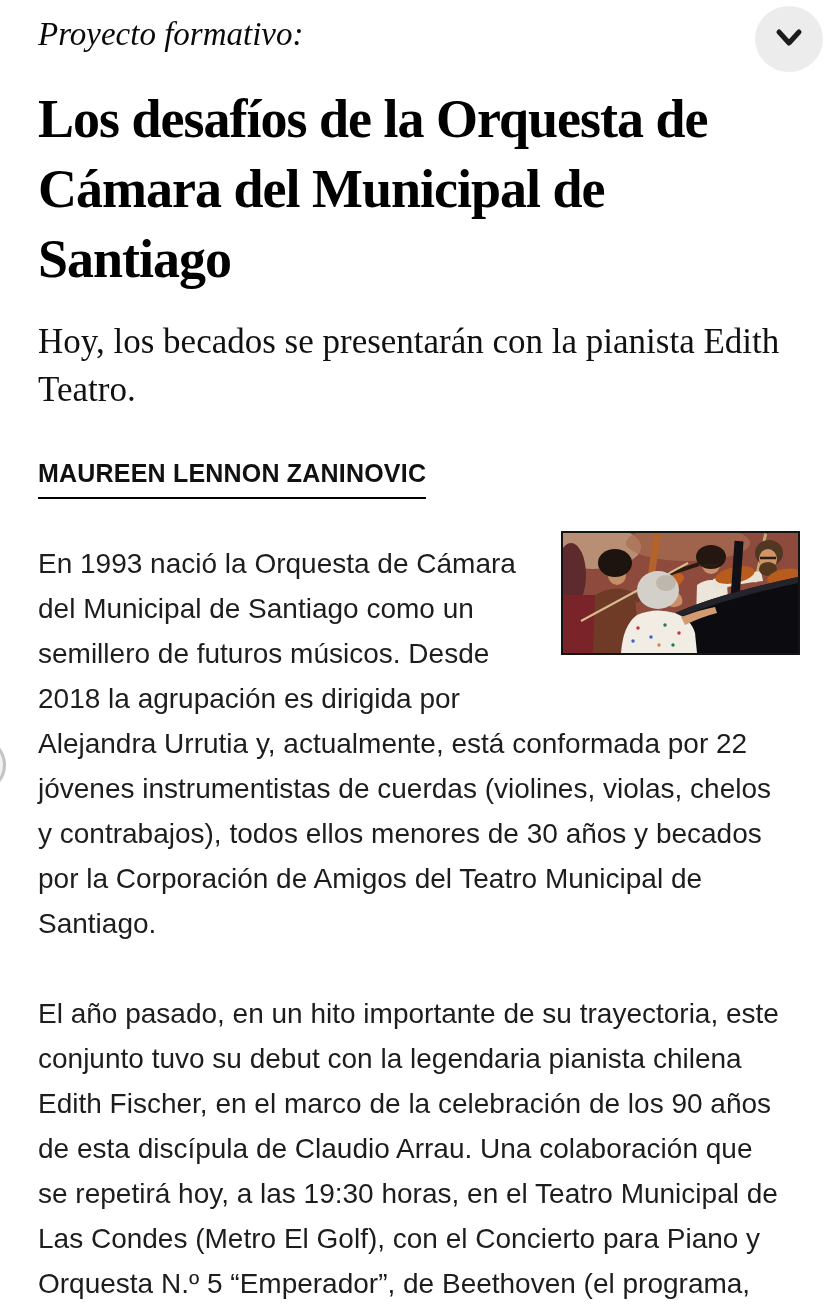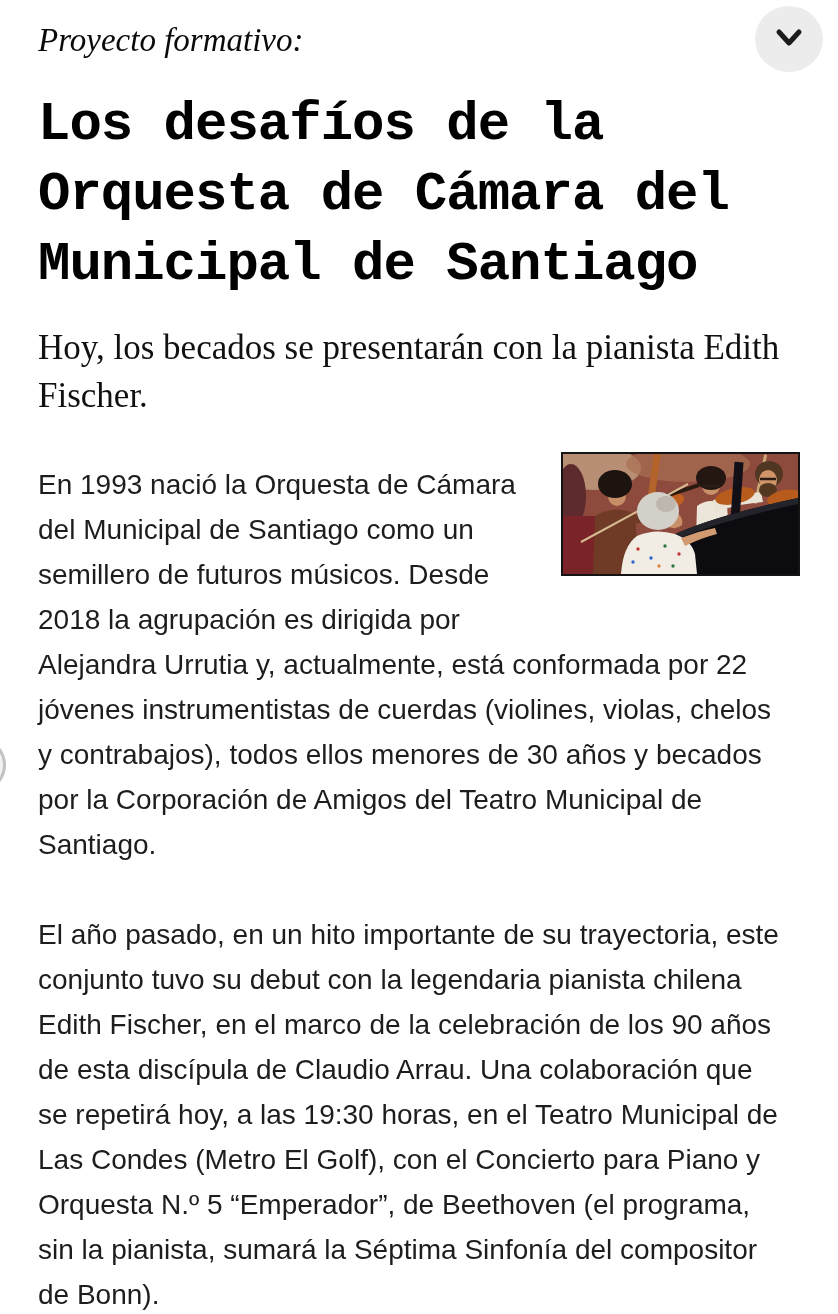--- a/index.html
+++ b/index.html
@@ -13,21 +13,21 @@
     position: relative;
     overflow: hidden;
     font-family: "Liberation Sans", sans-serif;
     color: #1d1d1f;
   }
   .page {
     position: relative;
     width: 100%;
     height: 100%;
     box-sizing: border-box;
-    padding: 20px 38px 0 38px;
+    padding: 14px 38px 0 38px;
   }
 
   
   .kicker {
     font-family: "Liberation Serif", serif;
     font-style: italic;
     font-size: 33px;
     line-height: 1.1;
     color: #0a0a0a;
     margin: 0;
@@ -46,21 +46,21 @@
     background: #ececec;
     display: flex;
     align-items: center;
     justify-content: center;
     cursor: pointer;
     padding: 0;
   }
 
   
   .headline {
-    font-family: Liberation Mono, monospace;
+    font-family: Liberation Serif, serif;
     font-weight: bold;
     font-size: 54px;
     line-height: 70px;
     letter-spacing: -1px;
     color: #000000;
     margin: 32px 0 0 0;
   }
 
   
   .subtitle {
@@ -135,22 +135,25 @@
   <button class="chevron-btn">
     <span>
       <svg width="40" height="40" viewBox="0 0 40 40">
         <polyline points="10,14 20,25 30,14" fill="none" stroke="#1c1c1c" stroke-width="5" stroke-linecap="round" stroke-linejoin="round"></polyline>
       </svg>
     </span>
   </button>
 
   <h1 class="headline">Los desafíos de la Orquesta de Cámara del Municipal de Santiago</h1>
 
-  <h2 class="subtitle">Hoy, los becados se presentarán con la pianista Edith Fischer.</h2>
-
+  <h2 class="subtitle">Hoy, los becados se presentarán con la pianista Edith Teatro.</h2>
+
+  <div class="author-wrap">
+    <a class="author">MAUREEN LENNON ZANINOVIC</a>
+  </div>
 
   <div class="article-body">
 
     <figure class="inline-photo">
       <svg width="235" height="120" viewBox="0 0 235 120">
 
         <rect width="235" height="120" fill="#8e4a3c"></rect>
         <ellipse cx="30" cy="14" rx="48" ry="22" fill="#c09a7e" opacity="0.85"></ellipse>
         <ellipse cx="125" cy="10" rx="62" ry="18" fill="#a86f52" opacity="0.7"></ellipse>
         <ellipse cx="8" cy="42" rx="15" ry="32" fill="#5d2a2e"></ellipse>

